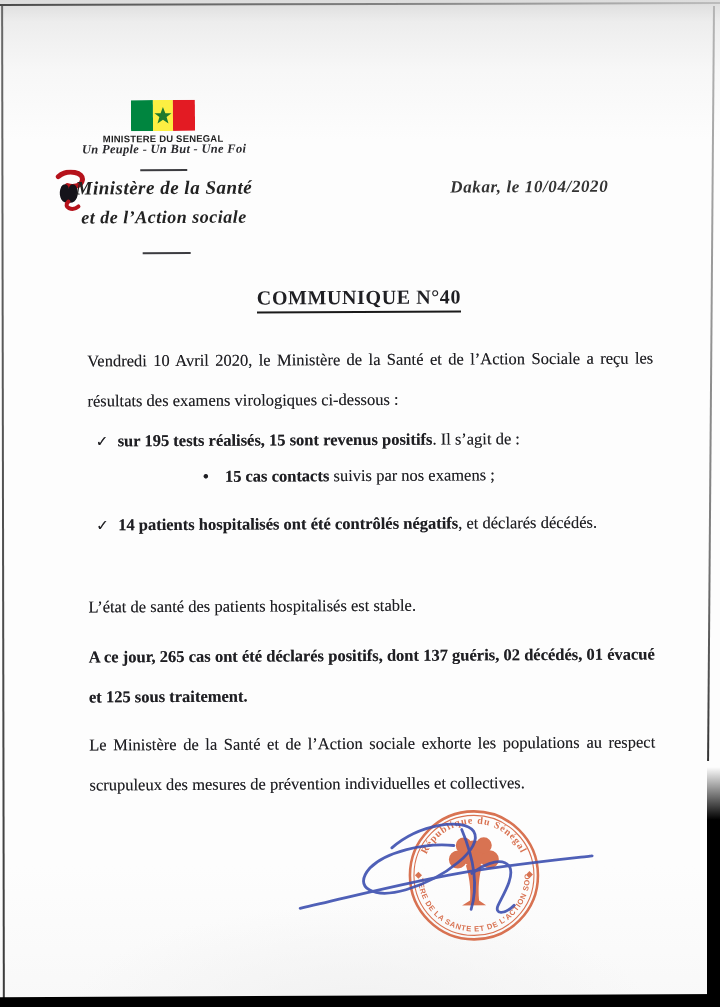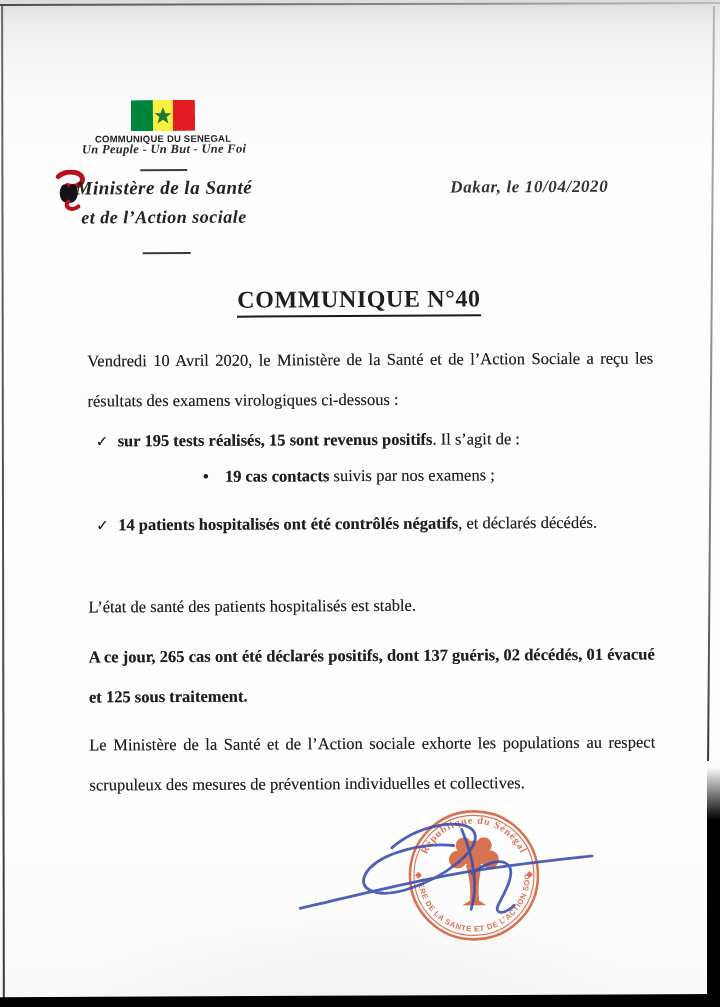--- a/index.html
+++ b/index.html
@@ -31,21 +31,21 @@
   .ministry-logo{position:absolute;left:50px;top:168px;width:42px;height:44px;}
   .ministry-l1{position:absolute;left:58px;top:176px;width:215px;text-align:center;
     font-style:italic;font-size:19px;font-weight:bold;letter-spacing:.5px;color:#222;}
   .ministry-l2{position:absolute;left:58px;top:206px;width:215px;text-align:center;
     font-style:italic;font-size:18px;font-weight:bold;letter-spacing:.5px;color:#222;}
   .dateline{position:absolute;left:452px;top:178px;width:210px;
     font-style:italic;font-size:17px;font-weight:bold;letter-spacing:.6px;color:#333;}
 
   .title{position:absolute;left:0;top:286px;width:100%;text-align:center;}
   .title span{display:inline-block;font-family:"Liberation Serif","DejaVu Serif",serif;
-    font-weight:bold;font-size:24px;letter-spacing:.6px;border-bottom:2.5px solid #1a1a1a;padding-bottom:2px;}
+    font-weight:bold;font-size:20px;letter-spacing:.6px;border-bottom:2.5px solid #1a1a1a;padding-bottom:2px;}
 
   
   .block{position:absolute;left:88px;width:566px;font-size:16.5px;line-height:40px;text-align:justify;
     text-shadow:0 0 .4px rgba(20,20,25,.55);}
   .b{font-weight:bold;}
   .p1{top:340px;}
   .check{padding-left:30px;box-sizing:border-box;}
   .check .marker{position:absolute;left:8px;font-family:"DejaVu Sans",sans-serif;font-size:15px;}
   .c1{top:420px;text-align:left;}
   .bullet{top:456px;text-align:left;padding-left:137px;box-sizing:border-box;}
@@ -66,21 +66,21 @@
   <div class="content">
 
     <div class="flag">
       <svg width="64" height="31" viewBox="0 0 64 31">
         <rect x="0" y="0" width="22" height="31" fill="#00853f"></rect>
         <rect x="22" y="0" width="20" height="31" fill="#fdef42"></rect>
         <rect x="42" y="0" width="22" height="31" fill="#e31b23"></rect>
         <polygon points="32,7 34.4,13.2 40.5,13.2 35.6,17 37.5,23.5 32,19.6 26.5,23.5 28.4,17 23.5,13.2 29.6,13.2" fill="#1e7a2e"></polygon>
       </svg>
     </div>
-    <div class="republic">COMMUNIQUE DU SENEGAL</div>
+    <div class="republic">MINISTERE DU SENEGAL</div>
     <div class="motto">Un Peuple - Un But - Une Foi</div>
     <div class="rule rule1"></div>
 
     <div class="ministry-logo">
       <svg width="42" height="44" viewBox="0 0 42 44">
         <path d="M10 7 C20 -1 36 3 34 11 C33 17 24 18 19 16" fill="none" stroke="#b5121b" stroke-width="5" stroke-linecap="round"></path>
         <path d="M13 17 C9 25 13 35 20 33 C27 35 32 26 28 17 C25 13 21 15 20.5 19 C20 15 16 13 13 17 Z" fill="#15131a"></path>
         <path d="M20 32 C14 38 24 42 30 37" fill="none" stroke="#b5121b" stroke-width="4" stroke-linecap="round"></path>
       </svg>
     </div>
@@ -92,21 +92,21 @@
 
     <div class="title"><span>COMMUNIQUE N°40</span></div>
 
     <div class="block p1">Vendredi 10 Avril 2020, le Ministère de la Santé et de l’Action Sociale a reçu les résultats des examens virologiques ci-dessous :</div>
 
     <div class="block check c1">
       <span class="marker">✓</span><span class="b">sur 195 tests réalisés, 15 sont revenus positifs</span><span>. Il s’agit de :</span>
     </div>
 
     <div class="block bullet">
-      <span class="marker">•</span><span class="b">19 cas contacts</span><span> suivis par nos examens ;</span>
+      <span class="marker">•</span><span class="b">15 cas contacts</span><span> suivis par nos examens ;</span>
     </div>
 
     <div class="block check c2">
       <span class="marker">✓</span><span class="b">14 patients hospitalisés ont été contrôlés négatifs</span><span>, et déclarés décédés.</span>
     </div>
 
     <div class="block p2">L’état de santé des patients hospitalisés est stable.</div>
     <div class="block p3 b">A ce jour, 265 cas ont été déclarés positifs, dont 137 guéris, 02 décédés, 01 évacué et 125 sous traitement.</div>
     <div class="block p4">Le Ministère de la Santé et de l’Action sociale exhorte les populations au respect scrupuleux des mesures de prévention individuelles et collectives.</div>
 

